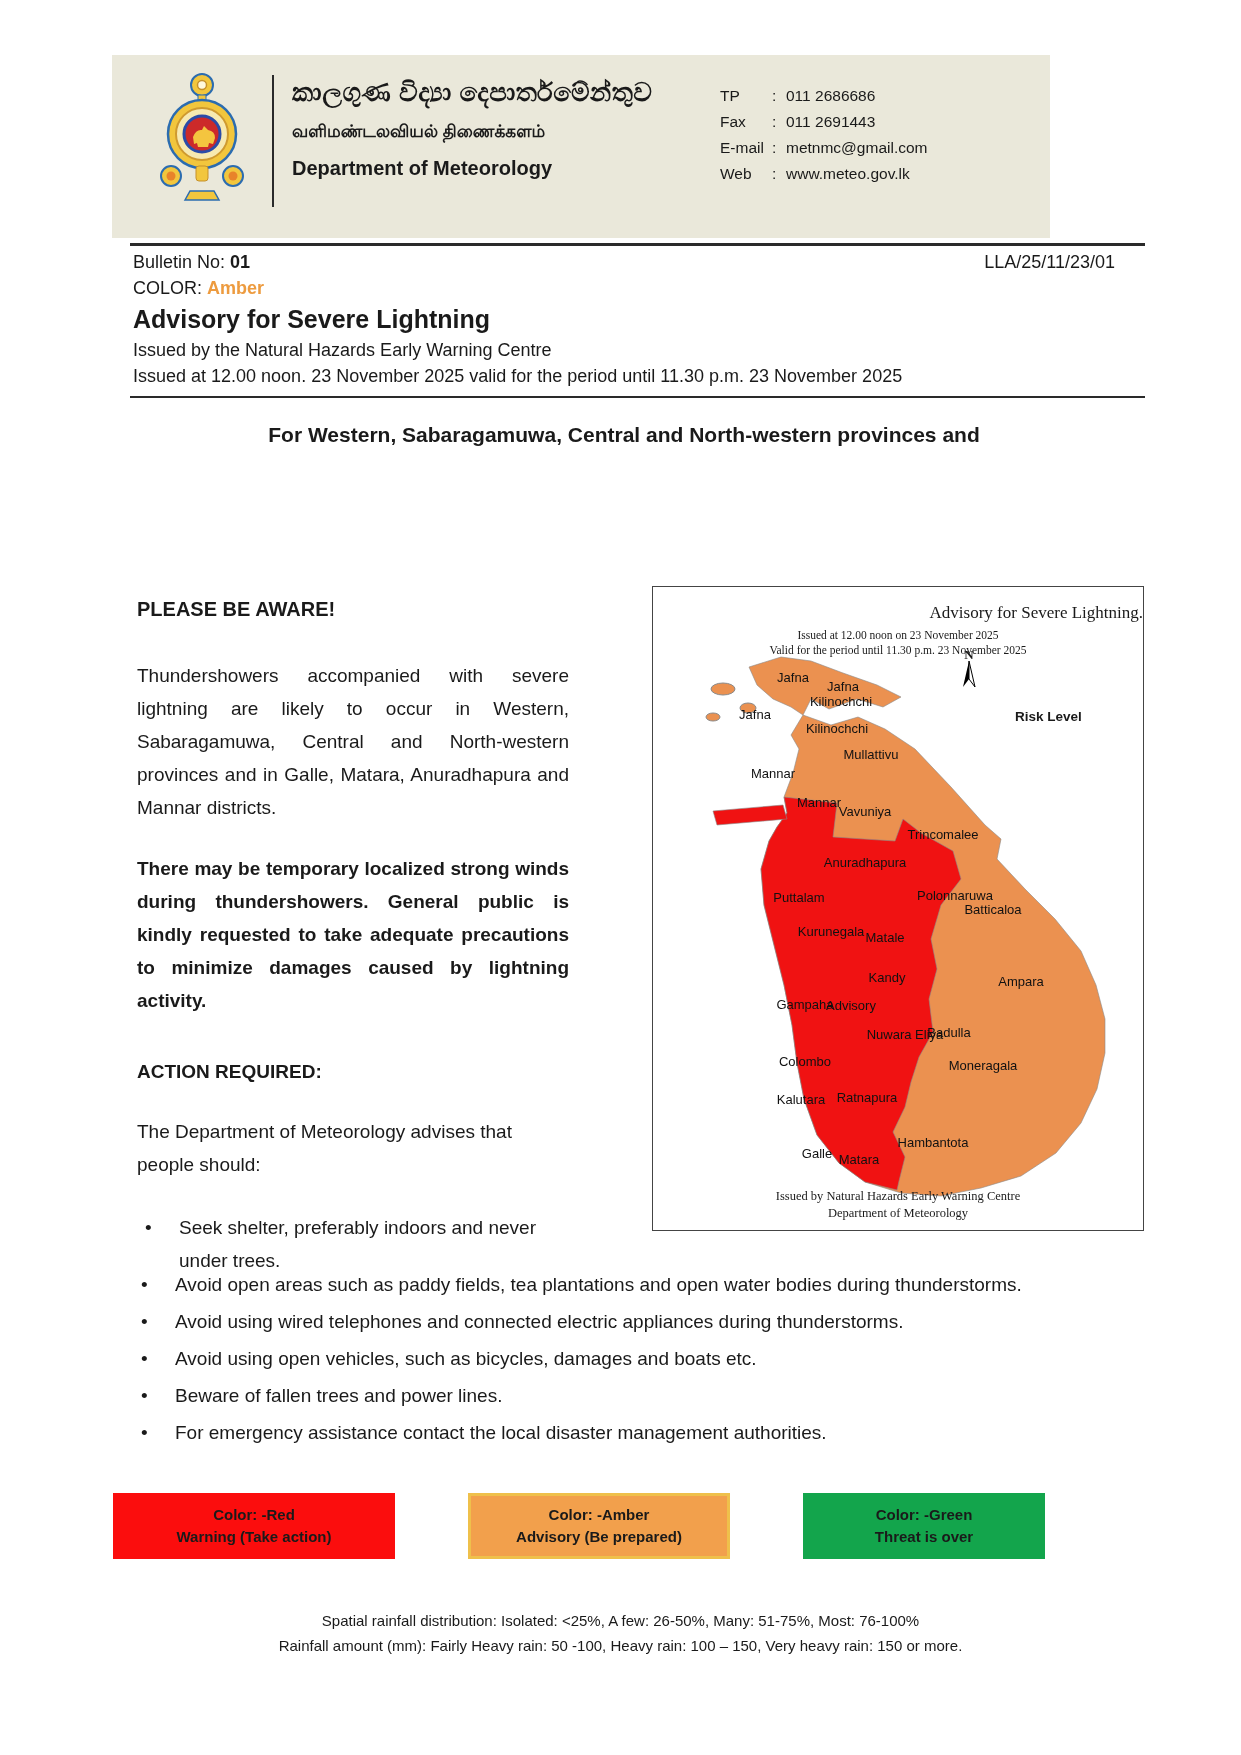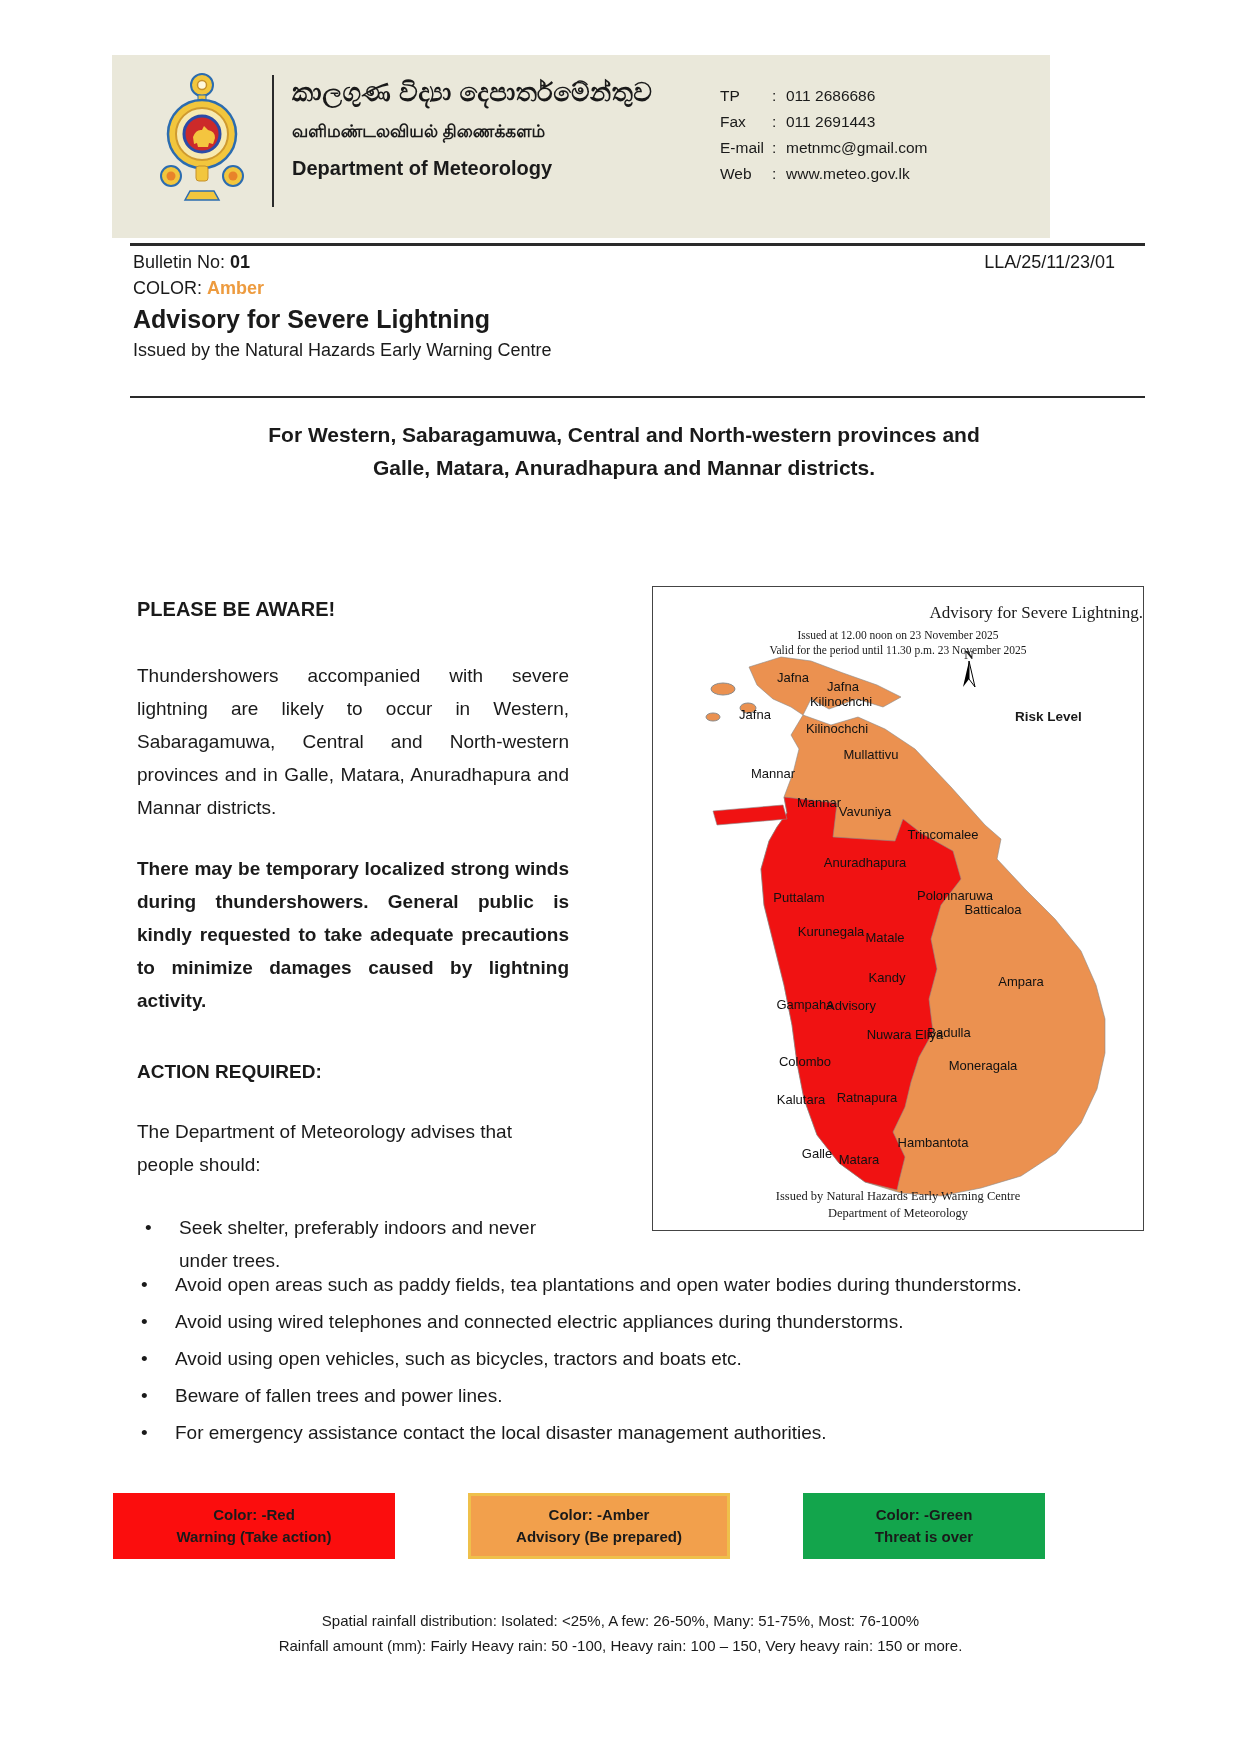--- a/index.html
+++ b/index.html
@@ -141,27 +141,27 @@
       <div>
         <span>Bulletin No: </span><span class="b-no">01</span>
       </div>
       <div>LLA/25/11/23/01</div>
     </div>
     <div class="color-row">
       <span>COLOR: </span><span class="color-value" style="color: rgb(237, 155, 63);">Amber</span>
     </div>
     <div class="adv-title">Advisory for Severe Lightning</div>
     <div class="issued-by">Issued by the Natural Hazards Early Warning Centre</div>
+    <div class="validity">Issued at 12.00 noon. 23 November 2025 valid for the period until 11.30 p.m. 23 November 2025</div>
   </div>
 
   <div class="hr2"></div>
 
   <div class="region-heading">
     <div>For Western, Sabaragamuwa, Central and North-western provinces and</div>
-    <div>Galle, Matara, Anuradhapura and Mannar districts.</div>
   </div>
 
   <div class="columns">
     <div class="leftcol">
       <div class="aware-h">PLEASE BE AWARE!</div>
       <p class="para">Thundershowers accompanied with severe lightning are likely to occur in Western, Sabaragamuwa, Central and North-western provinces and in Galle, Matara, Anuradhapura and Mannar districts.</p>
       <p class="para bold">There may be temporary localized strong winds during thundershowers. General public is kindly requested to take adequate precautions to minimize damages caused by lightning activity.</p>
       <div class="action-h">ACTION REQUIRED:</div>
       <div class="action-intro">The Department of Meteorology advises that people should:</div>
       <ul class="advice">
@@ -230,21 +230,21 @@
           </div>
         <div class="map-footer f1">Issued by Natural Hazards Early Warning Centre</div>
         <div class="map-footer f2">Department of Meteorology</div>
       </div>
     </div>
   </div>
 
   <ul class="advice" id="advice-rest" style="position:absolute;left:133px;top:1268px;width:1000px;">
       <li>Avoid open areas such as paddy fields, tea plantations and open water bodies during thunderstorms.</li>
       <li>Avoid using wired telephones and connected electric appliances during thunderstorms.</li>
-      <li>Avoid using open vehicles, such as bicycles, tractors and boats etc.</li>
+      <li>Avoid using open vehicles, such as bicycles, damages and boats etc.</li>
       <li>Beware of fallen trees and power lines.</li>
       <li>For emergency assistance contact the local disaster management authorities.</li>
     </ul>
 
   <div class="status-row">
       <div class="status-box red" style="background: rgb(251, 13, 13); border: 3px solid rgb(251, 13, 13);">
         <div>Color: -Red</div>
         <div>Warning (Take action)</div>
       </div>
       <div class="status-box amber" style="background: rgb(242, 160, 76); border: 3px solid rgb(239, 192, 75);">

